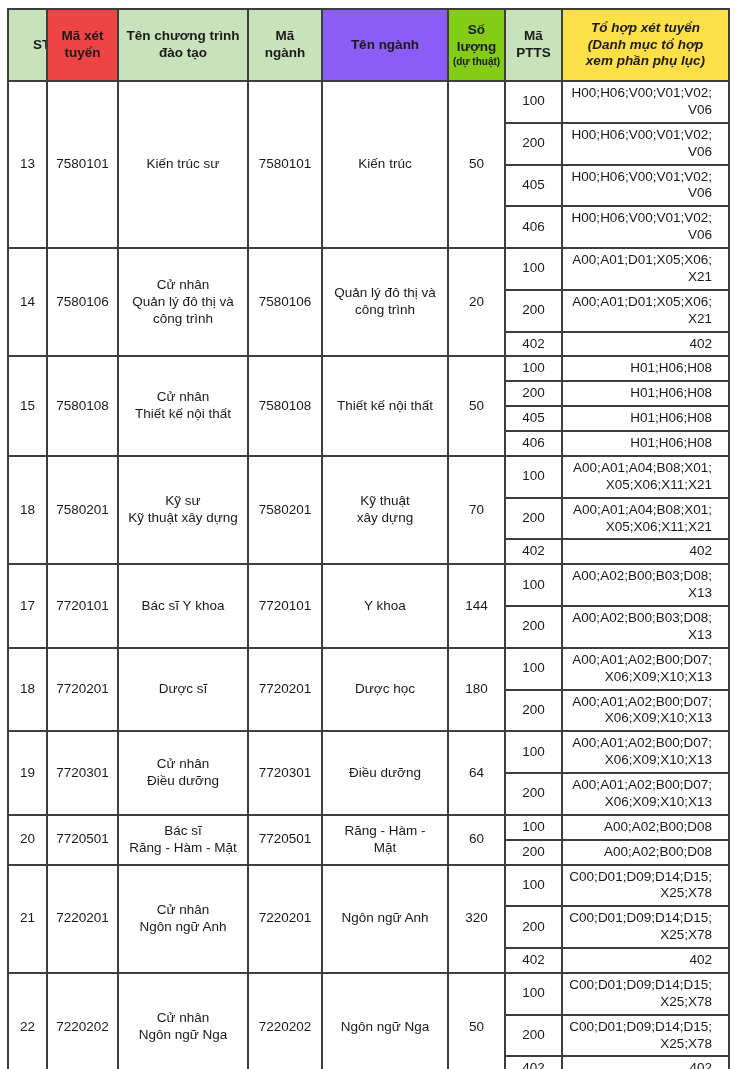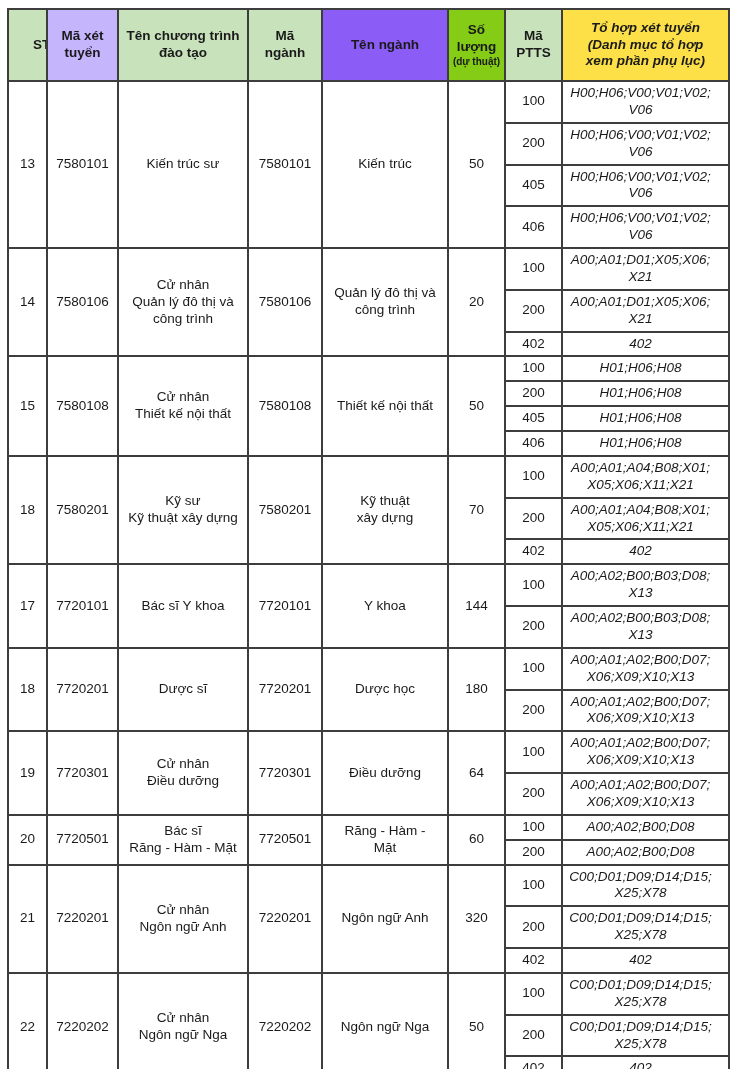--- a/index.html
+++ b/index.html
@@ -38,46 +38,45 @@
     font-weight: bold;
     line-height: 1.15;
   }
   table.adm td {
     font-size: 13.5px;
     text-align: center;
     padding: 3px 4px;
     white-space: pre-line;
   }
   table.adm td.to-hop {
-    text-align: center;
+    text-align: right;
     white-space: normal;
     padding: 3px 16px 3px 6px;
     word-wrap: normal;
-    font-style: italic;
   }
 </style>
 </head>
 <body>
 
 <div class="page">
   <table class="adm">
       <colgroup>
         <col style="width: 39px;">
         <col style="width: 71px;">
         <col style="width: 130px;">
         <col style="width: 74px;">
         <col style="width: 126px;">
         <col style="width: 57px;">
         <col style="width: 57px;">
         <col style="width: 167px;">
       </colgroup>
       <thead>
         <tr>
           <th style="background: rgb(200, 227, 187); padding-left: 24px;"><div>STT</div></th>
-          <th style="background: #c4b5fd;"><div>Mã xét
+          <th style="background: #ef4444;"><div>Mã xét
 tuyển</div></th>
           <th style="background: rgb(200, 227, 187); margin-left: 32px;"><div>Tên chương trình
 đào tạo</div></th>
           <th style="background: rgb(200, 227, 187);"><div>Mã
 ngành</div></th>
           <th style="background: #8b5cf6;"><div>Tên ngành</div></th>
           <th style="background: #84cc16;"><div>Số
 lượng</div><div class="sub">(dự thuật)</div></th>
           <th style="background: rgb(200, 227, 187);"><div>Mã
 PTTS</div></th>

